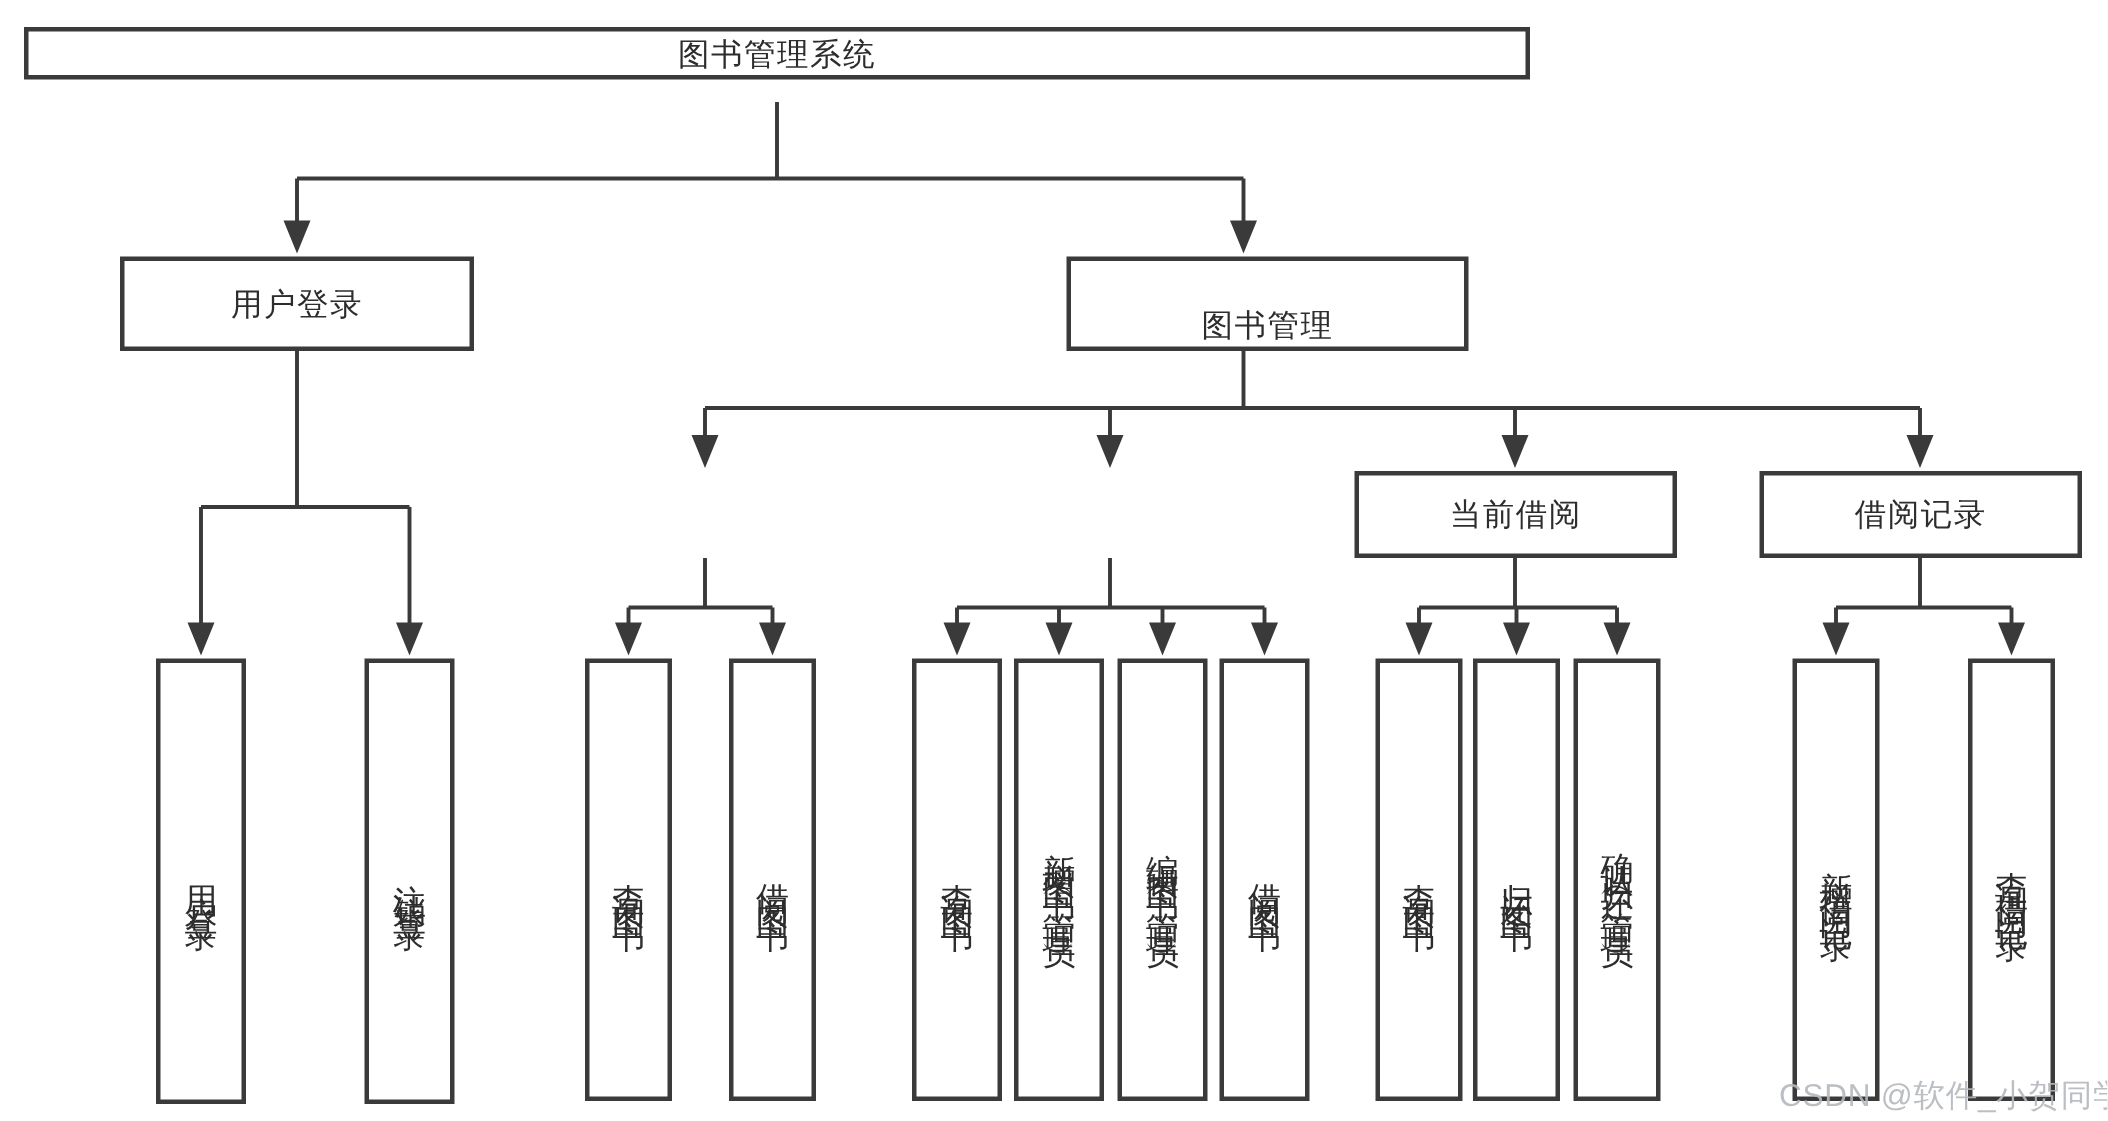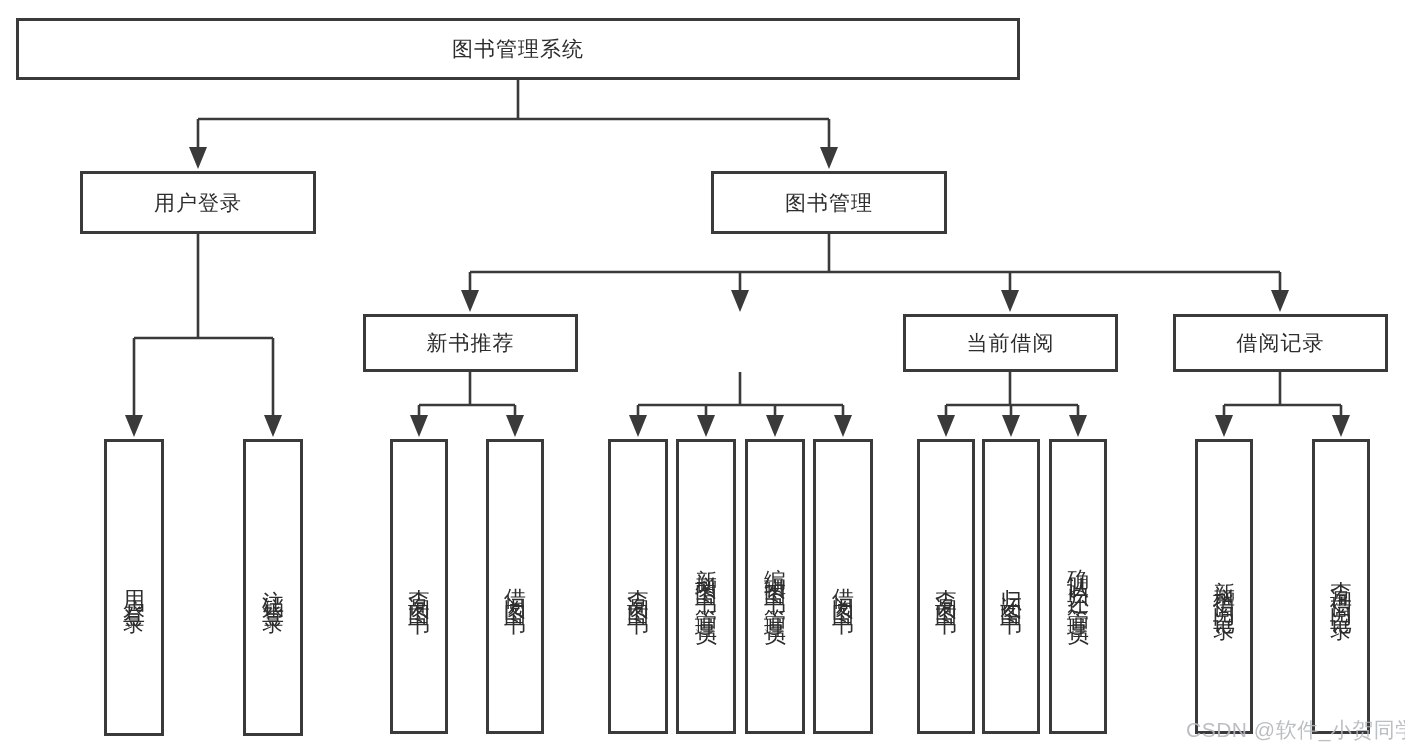--- a/index.html
+++ b/index.html
@@ -45,23 +45,23 @@
   }
   .vtext {
     writing-mode: vertical-rl;
     text-orientation: mixed;
     font-size: 22px;
     letter-spacing: 8px;
     line-height: 1;
     color: #2d2d2d;
     white-space: nowrap;
   }
-  .root-box   { left: 16px;  top: 18px;  width: 1004px; height: 62px; }
+  .root-box   { left: 16px;  top: 18px;  width: 1004px; height: 35px; }
   .l2-0 { left: 80px;  top: 171px; width: 236px; height: 63px; }
-  .l2-1 { left: 711px; top: 171px; width: 236px; height: 63px; }
+  .l2-1 { left: 711px; top: 171px; width: 268px; height: 63px; align-items: flex-end; }
   .l3   { top: 314px; width: 215px; height: 58px; }
   .l3-0 { left: 363px; }
   .l3-1 { left: 633px; }
   .l3-2 { left: 903px; font-family: Liberation Mono, monospace; }
   .l3-3 { left: 1173px; }
   .leaf { top: 439px; height: 295px; }
   .leaf.tall { height: 297px; }
   .lf-login-0  { left: 104px;  width: 60px; }
   .lf-login-1  { left: 243px;  width: 60px; }
   .lf-rec-0    { left: 390px;  width: 58px; }
@@ -134,23 +134,20 @@
     <span class="hlabel">图书管理系统</span>
   </div>
 
   <div class="box l2-0">
     <span class="hlabel">用户登录</span>
   </div>
   <div class="box l2-1">
     <span class="hlabel">图书管理</span>
   </div>
 
-  <div class="box l3 l3-0">
-    <span class="hlabel">新书推荐</span>
-  </div>
   <div class="box l3 l3-2">
     <span class="hlabel">当前借阅</span>
   </div>
   <div class="box l3 l3-3">
     <span class="hlabel">借阅记录</span>
   </div>
 
   <div class="box leaf tall lf-login-0">
     <span class="vtext">用户登录</span>
   </div>

